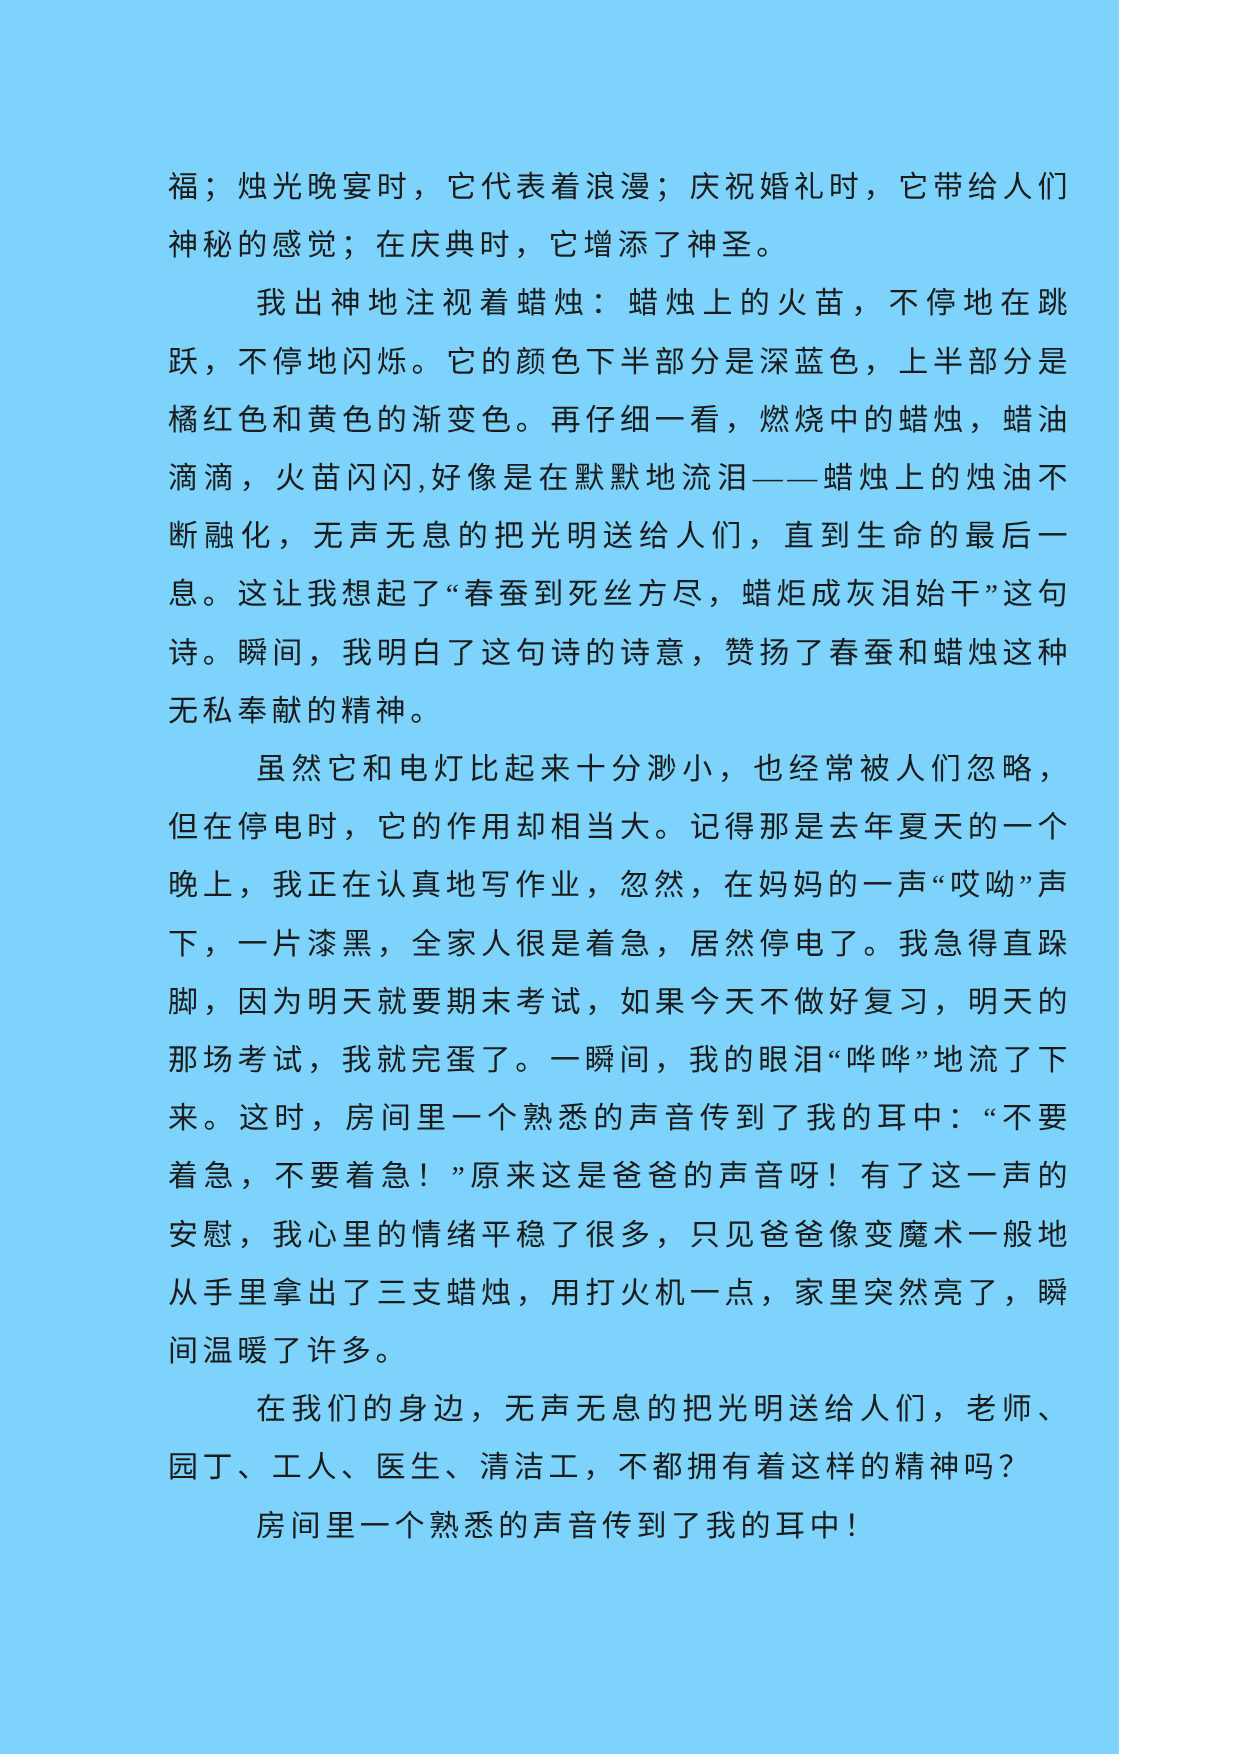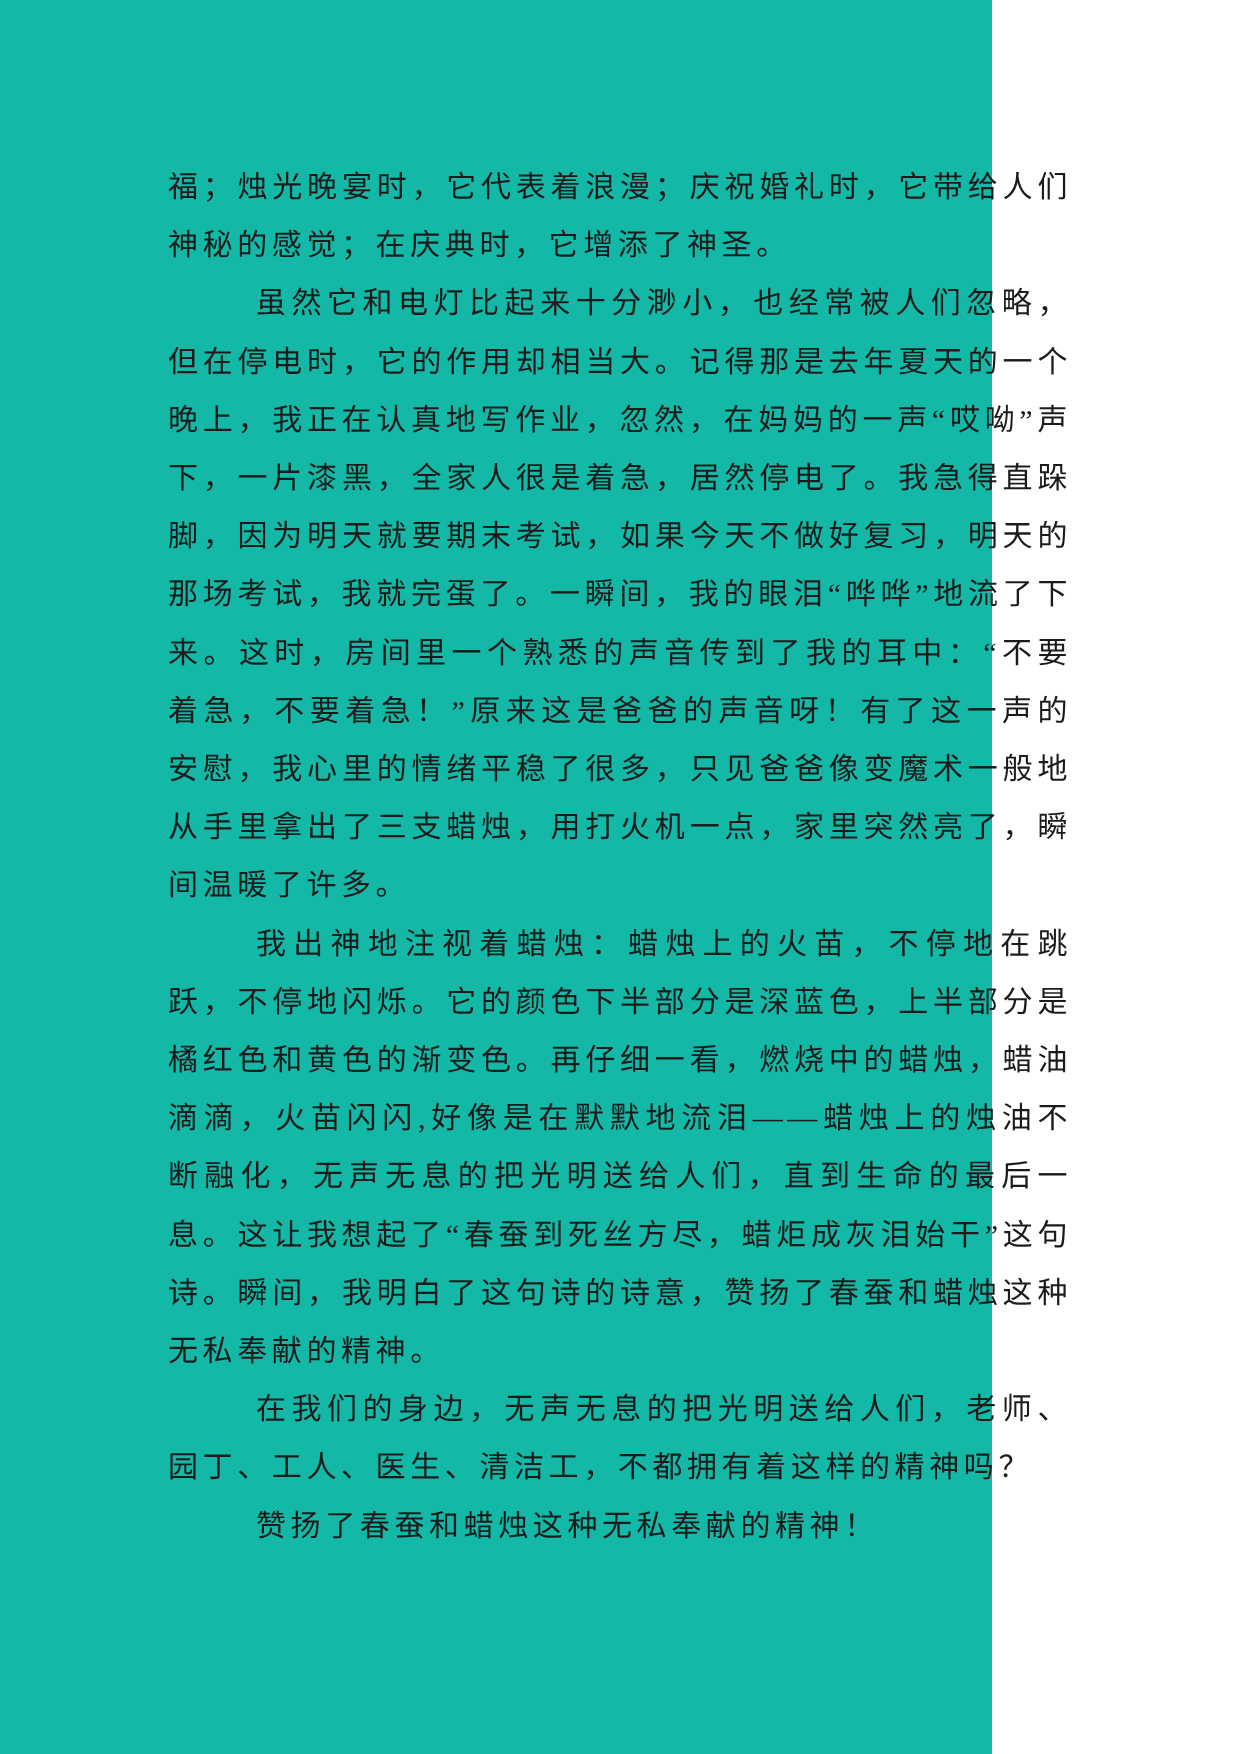--- a/index.html
+++ b/index.html
@@ -11,23 +11,23 @@
     width: 1241px;
     height: 1754px;
     position: relative;
     overflow: hidden;
     font-family: "Liberation Serif", "DejaVu Serif", serif;
   }
   .page {
     position: absolute;
     left: 0;
     top: 0;
-    width: 992px;
+    width: 1119px;
     height: 1754px;
-    background: #14b8a6;
+    background: #7dd3fc;
   }
   .essay {
     position: absolute;
     left: 168px;
     top: 158px;
     width: 904px;
   }
   .essay p {
     margin: 0;
     padding: 0;
@@ -43,18 +43,18 @@
   .essay p.indent {
     text-indent: 88px;
   }
 </style>
 </head>
 <body>
 
 <div class="page">
   <div class="essay">
     <p class="para">福；烛光晚宴时，它代表着浪漫；庆祝婚礼时，它带给人们神秘的感觉；在庆典时，它增添了神圣。</p>
+    <p class="para indent">我出神地注视着蜡烛：蜡烛上的火苗，不停地在跳跃，不停地闪烁。它的颜色下半部分是深蓝色，上半部分是橘红色和黄色的渐变色。再仔细一看，燃烧中的蜡烛，蜡油滴滴，火苗闪闪,好像是在默默地流泪——蜡烛上的烛油不断融化，无声无息的把光明送给人们，直到生命的最后一息。这让我想起了“春蚕到死丝方尽，蜡炬成灰泪始干”这句诗。瞬间，我明白了这句诗的诗意，赞扬了春蚕和蜡烛这种无私奉献的精神。</p>
     <p class="para indent">虽然它和电灯比起来十分渺小，也经常被人们忽略，但在停电时，它的作用却相当大。记得那是去年夏天的一个晚上，我正在认真地写作业，忽然，在妈妈的一声“哎呦”声下，一片漆黑，全家人很是着急，居然停电了。我急得直跺脚，因为明天就要期末考试，如果今天不做好复习，明天的那场考试，我就完蛋了。一瞬间，我的眼泪“哗哗”地流了下来。这时，房间里一个熟悉的声音传到了我的耳中：“不要着急，不要着急！”原来这是爸爸的声音呀！有了这一声的安慰，我心里的情绪平稳了很多，只见爸爸像变魔术一般地从手里拿出了三支蜡烛，用打火机一点，家里突然亮了，瞬间温暖了许多。</p>
-    <p class="para indent">我出神地注视着蜡烛：蜡烛上的火苗，不停地在跳跃，不停地闪烁。它的颜色下半部分是深蓝色，上半部分是橘红色和黄色的渐变色。再仔细一看，燃烧中的蜡烛，蜡油滴滴，火苗闪闪,好像是在默默地流泪——蜡烛上的烛油不断融化，无声无息的把光明送给人们，直到生命的最后一息。这让我想起了“春蚕到死丝方尽，蜡炬成灰泪始干”这句诗。瞬间，我明白了这句诗的诗意，赞扬了春蚕和蜡烛这种无私奉献的精神。</p>
     <p class="para indent">在我们的身边，无声无息的把光明送给人们，老师、园丁、工人、医生、清洁工，不都拥有着这样的精神吗？</p>
-    <p class="para indent">赞扬了春蚕和蜡烛这种无私奉献的精神！</p>
+    <p class="para indent">房间里一个熟悉的声音传到了我的耳中！</p>
   </div>
 </div>
 
 </body></html>

